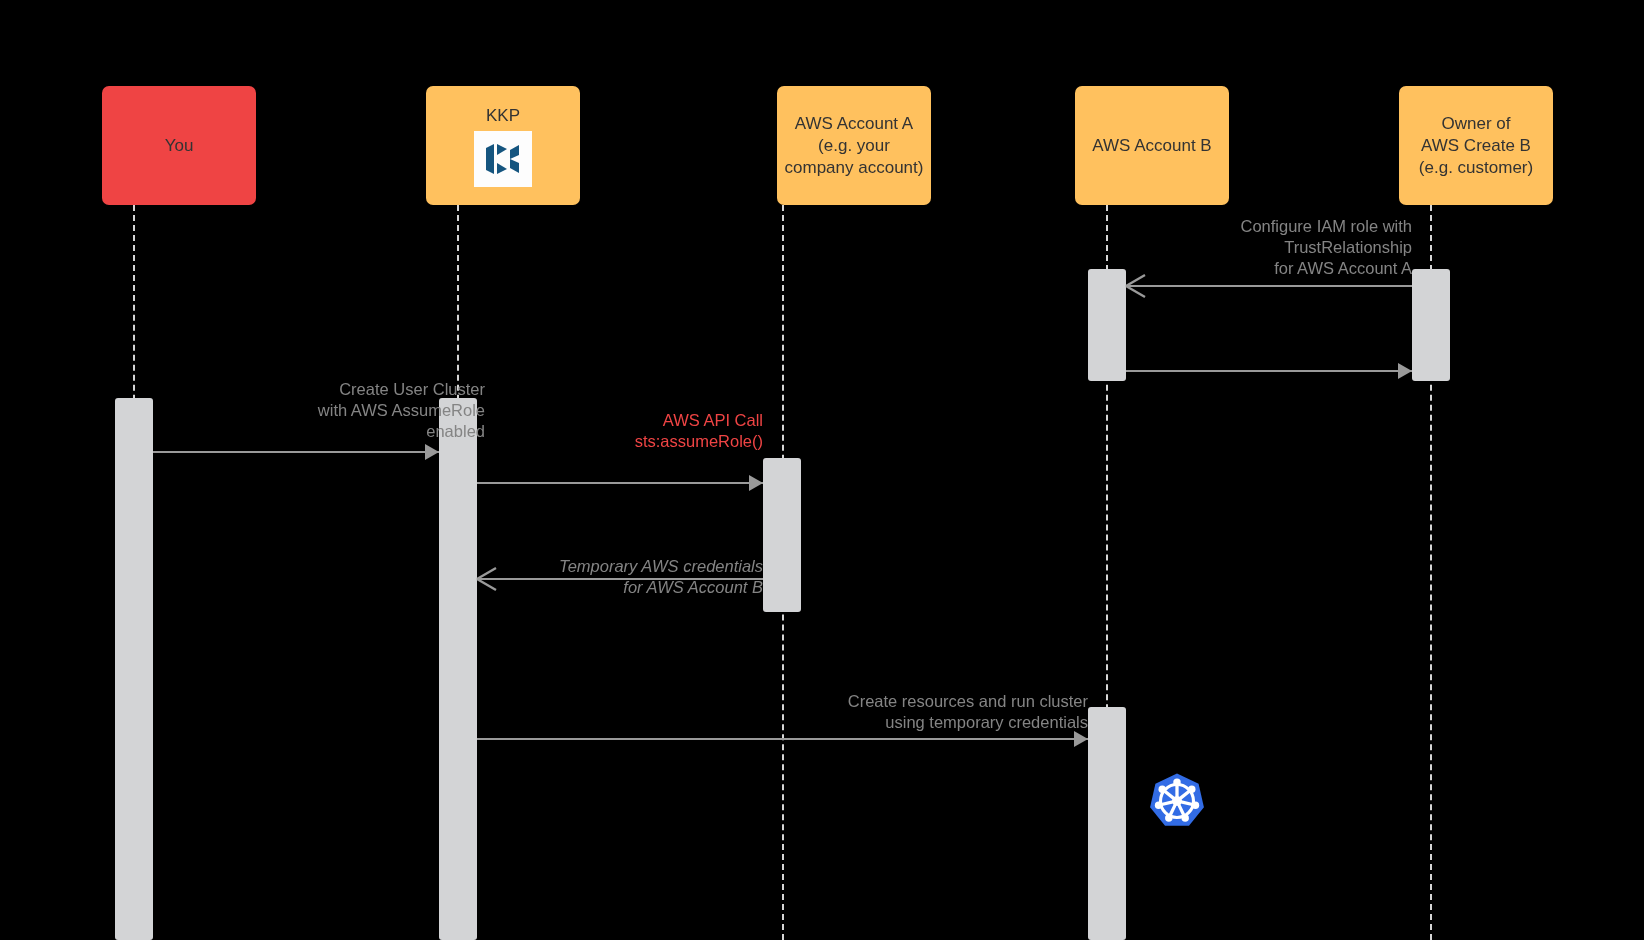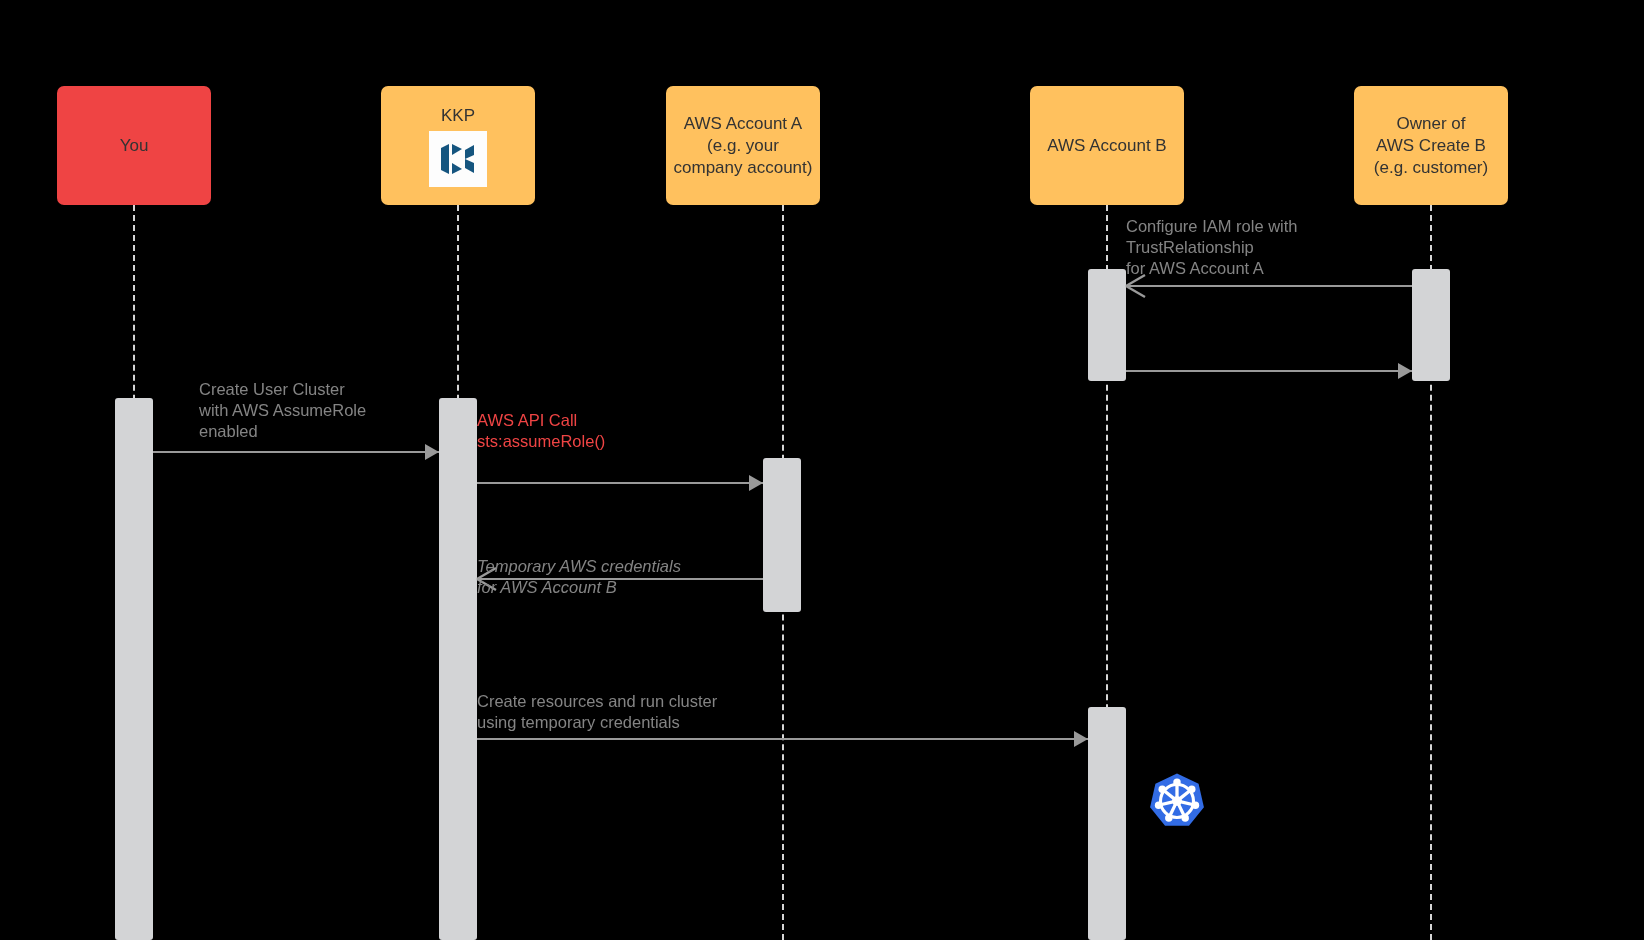--- a/index.html
+++ b/index.html
@@ -23,20 +23,21 @@
     border-radius: 7px;
     box-sizing: border-box;
     display: flex;
     flex-direction: column;
     align-items: center;
     justify-content: center;
     color: #333333;
     font-size: 17px;
     line-height: 22px;
     text-align: center;
+    margin-left: 45px;
   }
   .participant .plabel {
     white-space: pre-line;
   }
   .lifeline {
     position: absolute;
     width: 0;
     border-left: 2px dashed #d6d6d6;
   }
   .activation {
@@ -58,21 +59,21 @@
   }
   .openarrow {
     position: absolute;
     overflow: visible;
   }
   .msglabel {
     position: absolute;
     color: #848484;
     font-size: 16.5px;
     line-height: 21px;
-    text-align: left;
+    text-align: right;
     white-space: pre-line;
   }
   .msglabel.italic { font-style: italic; }
 
   .kkp-logo-box {
     width: 58px;
     height: 56px;
     background: #fdfdfd;
     display: flex;
     align-items: center;
@@ -141,21 +142,21 @@
         <div class="kkp-logo-box" style="background: rgb(253, 253, 253);">
           <svg width="40" height="40" viewBox="0 0 40 40" aria-hidden="true">
             <polygon points="3,9 11,5 11,35 3,31" fill="#15557F"></polygon>
             <polygon points="14,5 24,10 14,16" fill="#15557F"></polygon>
             <polygon points="14,24 24,30 14,35" fill="#15557F"></polygon>
             <polygon points="27,11 36,6 36,16 27,20" fill="#15557F"></polygon>
             <polygon points="27,20 36,24 36,34 27,29" fill="#15557F"></polygon>
           </svg>
         </div>
       </div>
-      <div class="participant" style="left: 666px; top: 86px; width: 154px; height: 119px; background: rgb(255, 193, 94); color: rgb(51, 51, 51);">
+      <div class="participant" style="left: 732px; top: 86px; width: 154px; height: 119px; background: rgb(255, 193, 94); color: rgb(51, 51, 51);">
         <div class="plabel">AWS Account A
 (e.g. your
 company account)</div>
       </div>
       <div class="participant" style="left: 1030px; top: 86px; width: 154px; height: 119px; background: rgb(255, 193, 94); color: rgb(51, 51, 51);">
         <div class="plabel">AWS Account B</div>
       </div>
       <div class="participant" style="left: 1354px; top: 86px; width: 154px; height: 119px; background: rgb(255, 193, 94); color: rgb(51, 51, 51);">
         <div class="plabel">Owner of
 AWS Create B

